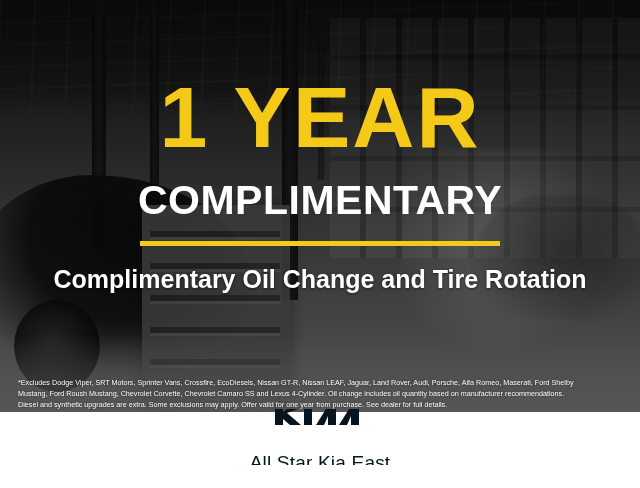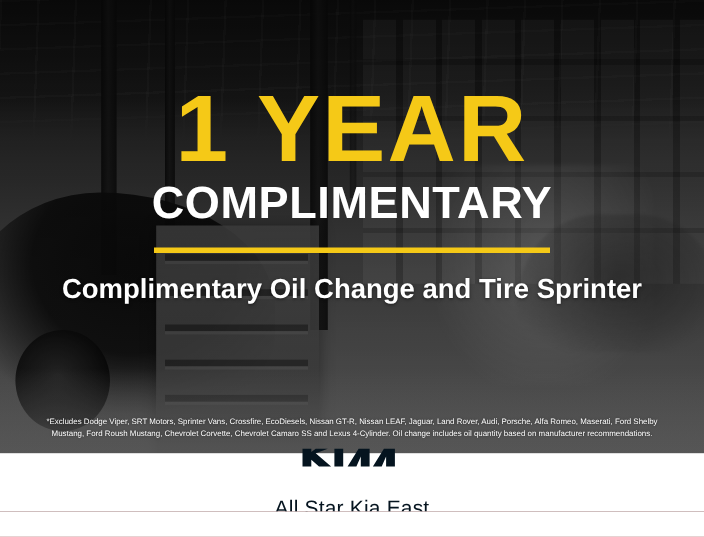--- a/index.html
+++ b/index.html
@@ -193,21 +193,21 @@
     white-space: nowrap;
   }
 
   .headline-sub {
     color: #ffffff;
     font-size: 41px;
     line-height: 1.06;
     font-weight: 700;
     letter-spacing: 0.5px;
     text-align: center;
-    margin-top: 6px;
+    margin-top: 22px;
     white-space: nowrap;
   }
 
   .divider {
     width: 360px;
     height: 5px;
     background: #F5C917;
     margin-top: 18px;
   }
 
@@ -222,22 +222,22 @@
   }
 
   .disclaimer {
     position: absolute;
     left: 0;
     top: 377px;
     width: 100%;
     color: #ffffff;
     font-size: 7.2px;
     line-height: 1.55;
-    text-align: center;
-    padding: 0 0;
+    text-align: left;
+    padding: 0 18px;
     box-sizing: border-box;
     text-shadow: 0 0 2px rgba(0,0,0,0.5);
   }
   .disclaimer div { white-space: nowrap; }
 
   
   .footer {
     position: absolute;
     left: 0; bottom: 0;
     width: 100%;
@@ -287,27 +287,28 @@
   <div class="content">
 
     <div class="headline-year">1 YEAR</div>
 
     <div class="headline-sub">COMPLIMENTARY</div>
 
 
     <div class="divider"></div>
 
     <div class="offer">
-      <div>Complimentary Oil Change and Tire Sprinter</div>
+      <div>Complimentary Oil Change and Tire Rotation</div>
     </div>
   </div>
 
   <div class="disclaimer">
     <div>*Excludes Dodge Viper, SRT Motors, Sprinter Vans, Crossfire, EcoDiesels, Nissan GT-R, Nissan LEAF, Jaguar, Land Rover, Audi, Porsche, Alfa Romeo, Maserati, Ford Shelby</div>
     <div>Mustang, Ford Roush Mustang, Chevrolet Corvette, Chevrolet Camaro SS and Lexus 4-Cylinder. Oil change includes oil quantity based on manufacturer recommendations.</div>
+    <div>Diesel and synthetic upgrades are extra. Some exclusions may apply. Offer valid for one year from purchase. See dealer for full details.</div>
   </div>
 
   <div class="footer">
     <span class="kia-logo">
       <svg width="96" height="26" viewBox="0 0 192 52" xmlns="http://www.w3.org/2000/svg" aria-hidden="true">
         <path fill="#05141F" d="M6 10 L6 42 L22 42 L22 30 L36 42 L58 42 L30 18 L52 10 L30 10 L22 16 L22 10 Z"></path>
         <path fill="#05141F" d="M64 10 L80 10 L80 42 L64 42 Z"></path>
         <path fill="#05141F" d="M88 42 L104 42 L112 24 L112 42 L128 42 L128 10 L108 10 Z"></path>
         <path fill="#05141F" d="M134 42 L150 42 L158 24 L158 42 L174 42 L174 10 L154 10 Z"></path>
       </svg>

